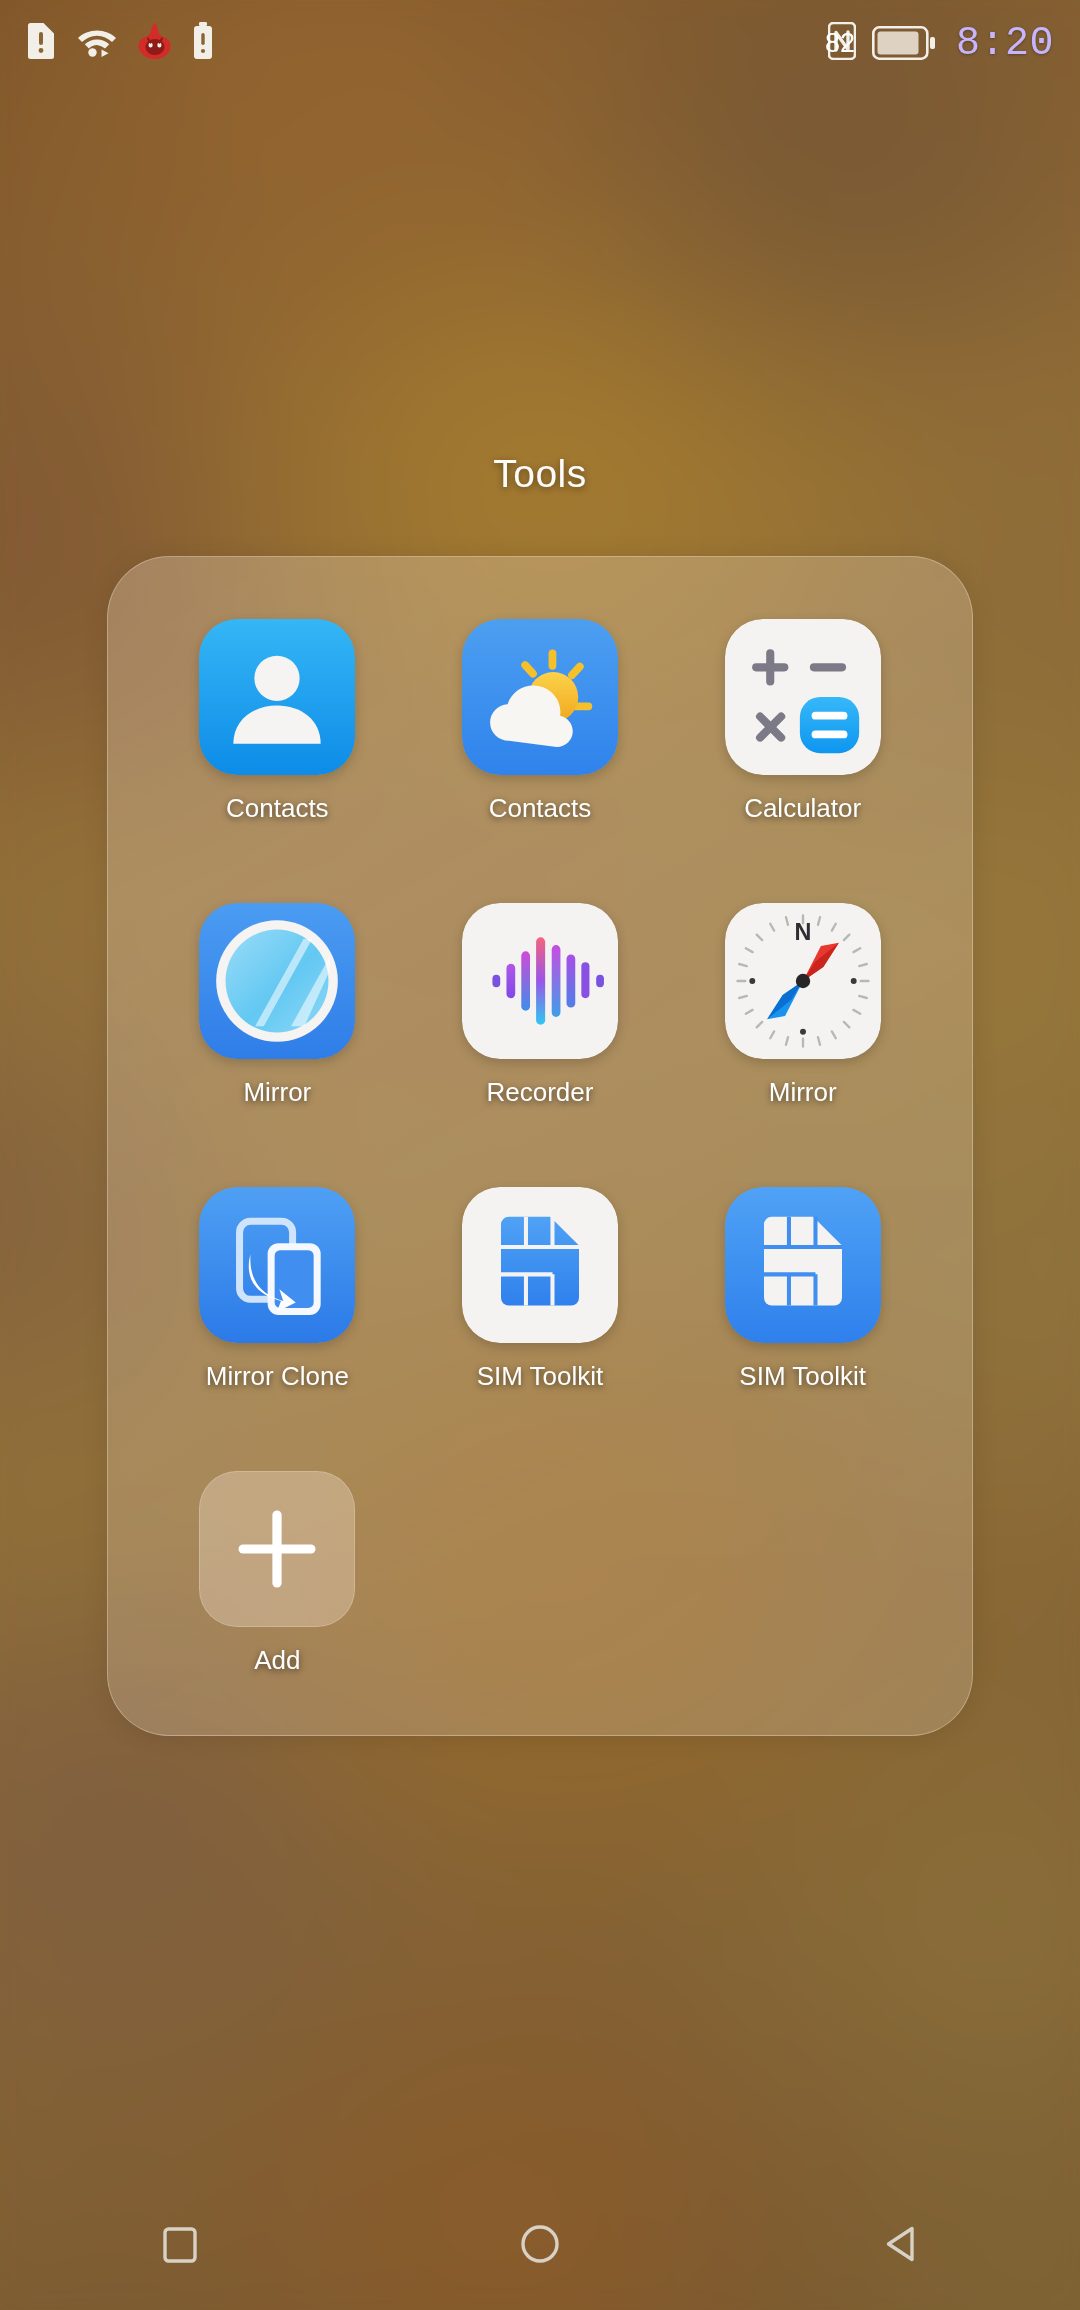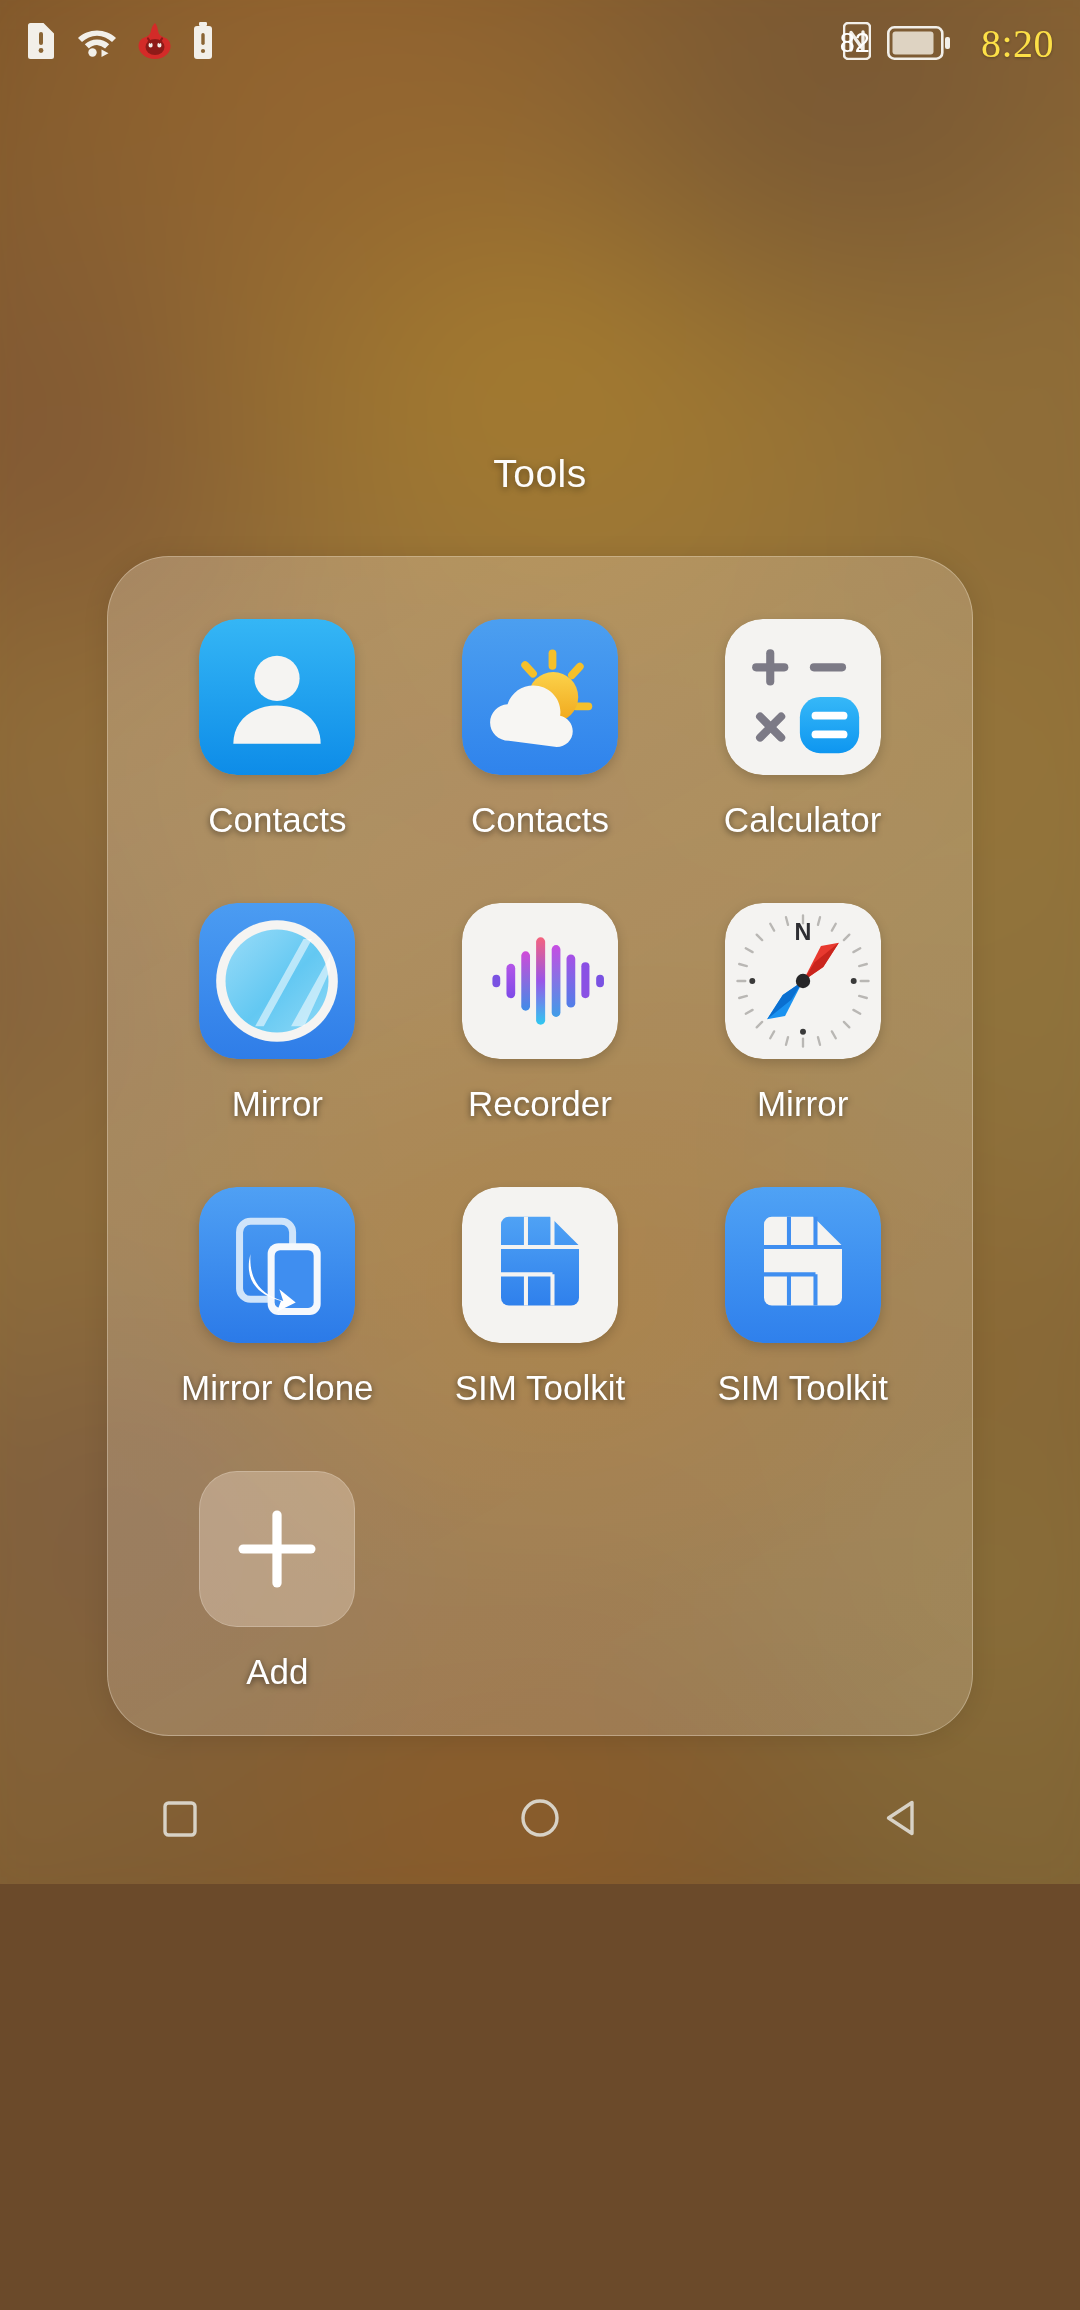--- a/index.html
+++ b/index.html
@@ -6,21 +6,21 @@
 
   html, body {
     width:1080px; height:2310px;
     overflow:hidden;
     font-family:"Liberation Sans", sans-serif;
     background:#6b4a2a;
   }
 
   #screen {
     position:relative;
-    width:1080px; height:1884px;
+    width:1080px; height:2310px;
     overflow:hidden;
   }
 
   
   #wallpaper {
     position:absolute; inset:-140px;
     background:
       radial-gradient(ellipse 560px 460px at 34% 9%,  rgba(150,102,48,0.95) 0%, rgba(150,102,48,0) 70%),
       radial-gradient(ellipse 520px 420px at 72% 11%, rgba(118,86,52,0.95) 0%, rgba(118,86,52,0) 72%),
       radial-gradient(ellipse 640px 520px at 50% 23%, rgba(168,126,46,0.92) 0%, rgba(168,126,46,0) 70%),
@@ -42,24 +42,24 @@
   #statusbar {
     position:absolute; top:0; left:0; width:1080px; height:86px;
     display:flex; align-items:center; justify-content:space-between;
     padding:0 26px 0 26px;
   }
   .sb-left, .sb-right { display:flex; align-items:center; }
   .sb-left { gap:20px; }
   .sb-right { gap:16px; }
 
   .sb-clock {
-    color:#fde047; font-size:40px; letter-spacing:0.5px;
-    font-family:Liberation Serif, serif;
+    color:#c4b5fd; font-size:40px; letter-spacing:0.5px;
+    font-family:Liberation Mono, monospace;
     text-shadow:0 1px 3px rgba(0,0,0,0.30);
-    margin-left:14px;
+    margin-left:4px;
   }
 
   
   #folder-title {
     position:absolute; top:452px; left:0; width:1080px;
     text-align:center;
     color:#fdfcfa; font-size:39px; font-weight:400;
     letter-spacing:0.5px;
     text-shadow:0 2px 7px rgba(0,0,0,0.42);
   }
@@ -97,23 +97,23 @@
     width:156px; height:156px;
     border-radius:38px;
     position:relative;
     overflow:hidden;
     box-shadow:0 4px 12px rgba(0,0,0,0.18);
     flex:none;
   }
   .app-icon svg { display:block; width:100%; height:100%; }
 
   .app-label {
-    margin-top:27px;
+    margin-top:20px;
     color:#ffffff;
-    font-size:35px;
+    font-size:26px;
     line-height:1.05;
     white-space:nowrap;
     text-shadow:0 2px 6px rgba(0,0,0,0.55);
   }
 
   
   .app-icon.add-tile {
     background:rgba(255,240,225,0.30);
     border:1px solid rgba(255,250,240,0.22);
     box-shadow:none;

